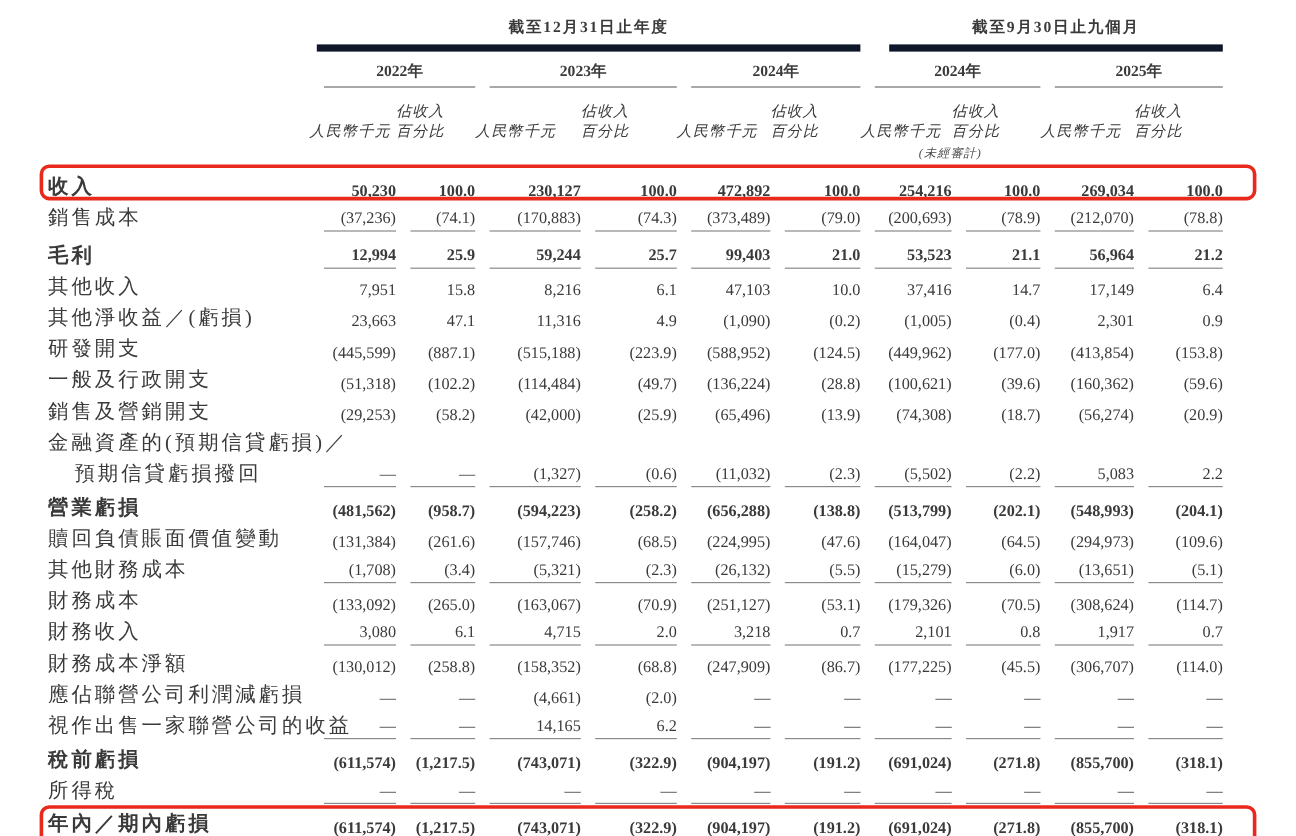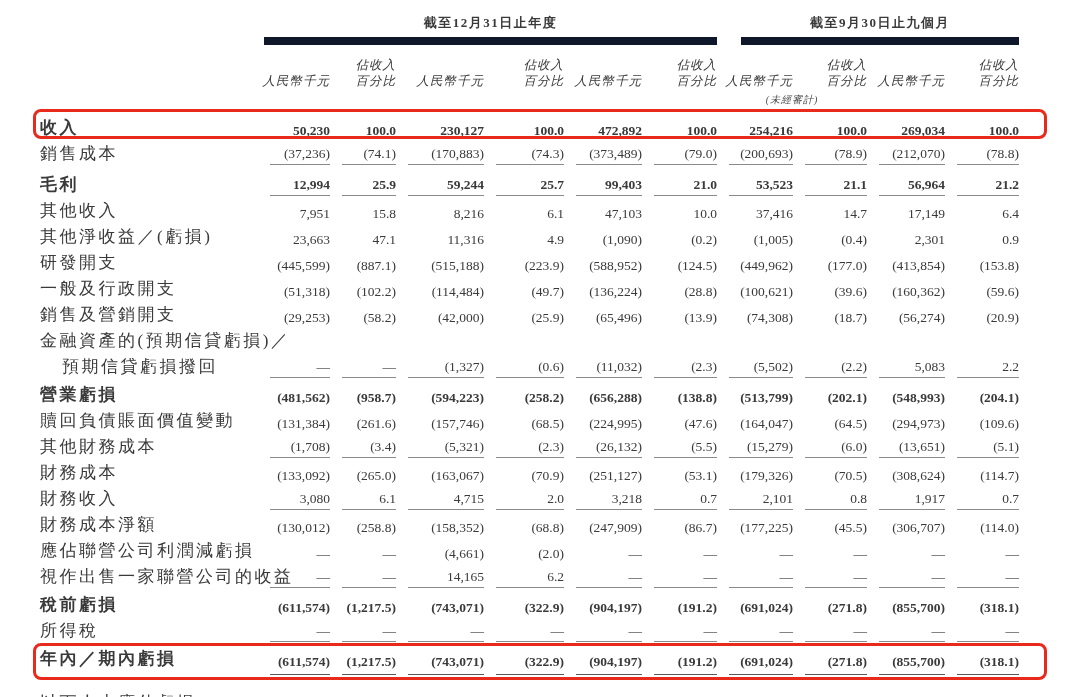--- a/index.html
+++ b/index.html
@@ -7,29 +7,29 @@
   .page{
     position:relative;width:1080px;height:697px;
     font-family:"Liberation Serif","DejaVu Serif",serif;
     color:#3a3a3a;background:#fff;
   }
   table.fin{border-collapse:collapse;table-layout:fixed;margin:14px 0 0 40px;width:979px;}
   th,td{padding:0;font-weight:normal;}
 
   
   .grp-row th{height:24px;vertical-align:top;}
-  .grp{border-bottom:8px solid #0f172a;padding-bottom:5px;text-align:center;
+  .grp{border-bottom:6px solid #0f172a;padding-bottom:5px;text-align:center;
        font-weight:bold;font-size:13px;letter-spacing:1.5px;}
   .g1{margin-left:6px;}
   .g2{margin-left:24px;}
   .yr-row th{height:30px;vertical-align:bottom;}
   .yr{border-bottom:1.5px solid #6f6f6f;margin-left:12px;padding-bottom:4px;
       text-align:center;font-weight:bold;font-size:13px;}
   .sub-row th{height:46px;vertical-align:bottom;font-style:italic;font-size:12.5px;
-      text-align:right;letter-spacing:1px;}
+      text-align:left;letter-spacing:1px;}
   .hd{padding-bottom:2px;line-height:1.3;}
   .note-row th{height:18px;vertical-align:middle;font-style:italic;font-size:10px;
       text-align:center;color:#4a4a4a;letter-spacing:1px;}
 
   
   tbody td{height:20px;vertical-align:bottom;padding-bottom:3px;font-size:13.5px;}
   td.lbl{position:relative;letter-spacing:2.5px;font-size:17px;white-space:nowrap;}
   td.num{text-align:right;}
   .nv{min-height:1px;}
   tr.line td{height:23px;}
@@ -76,20 +76,38 @@
           <div class="grp g1">
             <span>截至12月31日止年度</span>
           </div>
         </th>
         <th colspan="4">
           <div class="grp g2">
             <span>截至9月30日止九個月</span>
           </div>
         </th>
       </tr>
+      <tr class="yr-row">
+        <th></th>
+        <th colspan="2">
+            <div class="yr">2022年</div>
+          </th>
+        <th colspan="2">
+            <div class="yr">2023年</div>
+          </th>
+        <th colspan="2">
+            <div class="yr">2024年</div>
+          </th>
+        <th colspan="2">
+            <div class="yr">2024年</div>
+          </th>
+        <th colspan="2">
+            <div class="yr">2025年</div>
+          </th>
+      </tr>
       <tr class="sub-row">
         <th></th>
         <th>
             <div class="hd">人民幣千元</div>
           </th>
         <th>
             <div class="hd pct"><span>佔收入</span><br><span>百分比</span></div>
           </th>
         <th>
             <div class="hd">人民幣千元</div>

